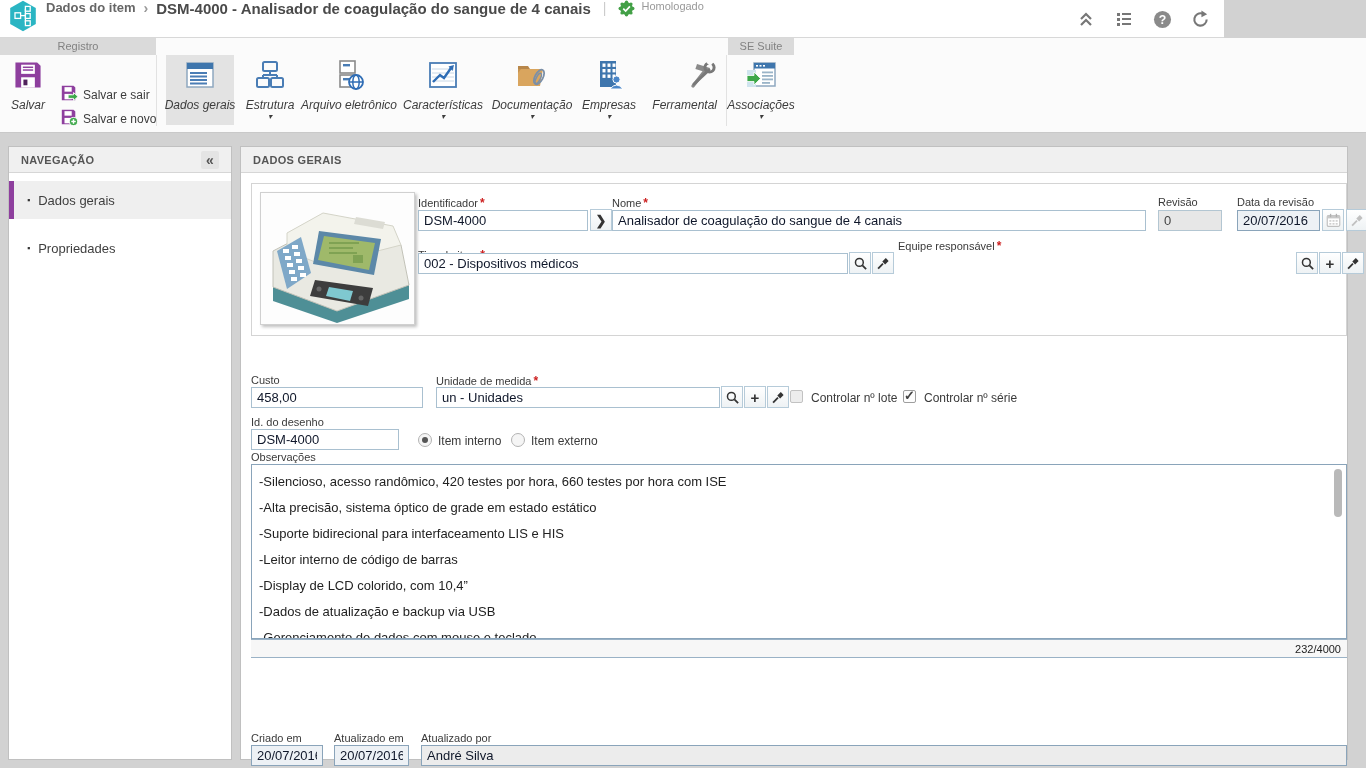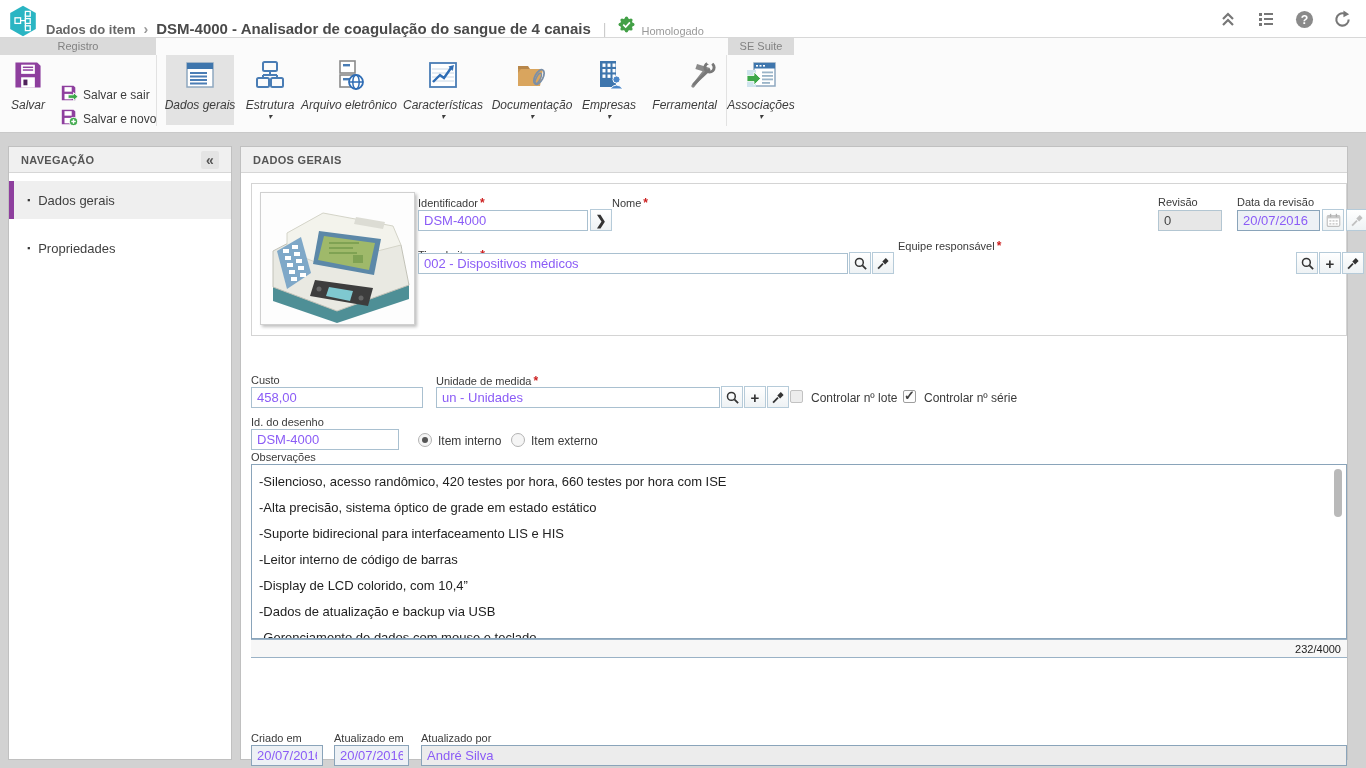--- a/index.html
+++ b/index.html
@@ -1,19 +1,19 @@
 <!DOCTYPE html>
 <html><head>
 <meta charset="utf-8">
 <style>
   * { margin:0; padding:0; box-sizing:border-box; }
   html,body { width:1366px; height:768px; font-family:"Liberation Sans",sans-serif; background:#d2d2d2; overflow:hidden; position:relative; }
 
   
-  .tophdr { position:absolute; left:0; top:0; width:1366px; height:38px; background:#fff; border-bottom:1px solid #d8d8d8; display:flex; align-items:flex-end; }
+  .tophdr { position:absolute; left:0; top:0; width:1224px; height:38px; background:#fff; border-bottom:1px solid #d8d8d8; display:flex; align-items:flex-start; }
   .hexwrap { margin-left:8px; width:30px; height:32px; flex:none; }
   .crumb { margin-left:8px; font-size:13px; font-weight:bold; color:#666; cursor:pointer; }
   .crumbsep { margin:0 8px; color:#999; font-size:14px; font-weight:bold; }
   .pgtitle { font-size:15px; font-weight:bold; color:#4a4a4a; }
   .pipe { margin:0 12px; color:#ccc; font-size:14px; }
   .badge-txt { margin-left:6px; font-size:11px; color:#999; }
   .hdr-actions { position:absolute; right:14px; top:0; height:38px; display:flex; align-items:center; gap:18px; }
   .hicon { width:20px; height:20px; cursor:pointer; display:flex; align-items:center; justify-content:center; }
 
   
@@ -35,21 +35,21 @@
   .sechdr { height:26px; background:#f0f0f0; border-bottom:1px solid #d6d6d6; display:flex; align-items:center; padding:0 12px; font-size:11px; font-weight:bold; color:#555; letter-spacing:.3px; }
   .collapse-btn { margin-left:auto; background:#e4e4e4; padding:0 5px; border-radius:2px; color:#555; font-size:14px; font-weight:bold; cursor:pointer; line-height:18px; }
   .navitem { position:relative; display:flex; align-items:center; height:38px; padding-left:18px; font-size:13px; color:#3f3f3f; cursor:pointer; }
   .navitem .blt { font-size:9px; margin-right:8px; color:#333; }
   .navitem.active { background:#efefef; border-left:5px solid #8e3f9e; padding-left:13px; }
 
   
   .form { position:absolute; left:0; top:26px; right:0; bottom:0; }
   .lbl { position:absolute; font-size:11px; color:#3a3a3a; white-space:nowrap; }
   .req { color:#cc1f1f; font-weight:bold; font-size:12px; margin-left:2px; }
-  .inp { position:absolute; height:21px; border:1px solid #a9c0d0; background:#fff; font-family:"Liberation Sans",sans-serif; font-size:13px; color:#8b5cf6; padding:0 5px; }
+  .inp { position:absolute; height:21px; border:1px solid #a9c0d0; background:#fff; font-family:"Liberation Sans",sans-serif; font-size:13px; color:#0f172a; padding:0 5px; }
   .inp.ro { background:#edf1f5; border-color:#8aa4ba; }
   .inp.dis { background:#e7e7e7; border-color:#b3c6d2; color:#444; }
   .ibtn { position:absolute; width:22px; height:22px; border:1px solid #b6cbd9; background:linear-gradient(#ffffff,#eef2f4); display:flex; align-items:center; justify-content:center; cursor:pointer; }
   .ibtn.disabled { cursor:default; }
   .topbox { position:absolute; left:10px; top:10px; width:1096px; height:153px; border:1px solid #d4d4d4; }
   .prodimg { position:absolute; left:8px; top:8px; width:155px; height:133px; border:1px solid #d0d0d0; box-shadow:2px 2px 3px rgba(0,0,0,.25); background:#fff; }
   .chkbox { position:absolute; width:13px; height:13px; border:1px solid #c2c2c2; border-radius:2px; background:#ededed; cursor:pointer; }
   .chkbox.checked { background:#fdfdfd; border-color:#9e9e9e; }
   .chkbox.checked::after { content:"✓"; position:absolute; left:0px; top:-3px; font-size:13px; font-weight:bold; color:#444; }
   .radio { position:absolute; width:14px; height:14px; border:1px solid #b3b3b3; border-radius:50%; background:#f5f5f5; cursor:pointer; }
@@ -382,20 +382,21 @@
           </svg>
         </div>
 
         <div class="lbl" style="left:166px;top:12px;"><span>Identificador</span><span class="req">*</span></div>
         <input class="inp" style="left: 166px; top: 26px; width: 170px;" value="DSM-4000">
         <div class="ibtn" style="left:338px;top:25px;">
             <span style="font-weight:bold;color:#333;font-size:13px;">❯</span>
           </div>
 
         <div class="lbl" style="left:360px;top:12px;"><span>Nome</span><span class="req">*</span></div>
+        <input class="inp" style="left: 360px; top: 26px; width: 534px;" value="Analisador de coagulação do sangue de 4 canais">
 
         <div class="lbl" style="left:906px;top:12px;">Revisão</div>
         <input class="inp dis" style="left: 906px; top: 26px; width: 64px;" readonly="" value="0">
 
         <div class="lbl" style="left:985px;top:12px;">Data da revisão</div>
         <input class="inp ro" style="left: 985px; top: 26px; width: 83px;" value="20/07/2016">
         <div class="ibtn disabled" style="left:1070px;top:25px;">
           <svg width="15" height="15" viewBox="0 0 18 18">
               <rect x="1.5" y="3" width="15" height="13" rx="1.5" fill="#fff" stroke="#c0c0c0" stroke-width="1.4"></rect>
               <rect x="1.5" y="3" width="15" height="3.5" fill="#c8c8c8"></rect>

